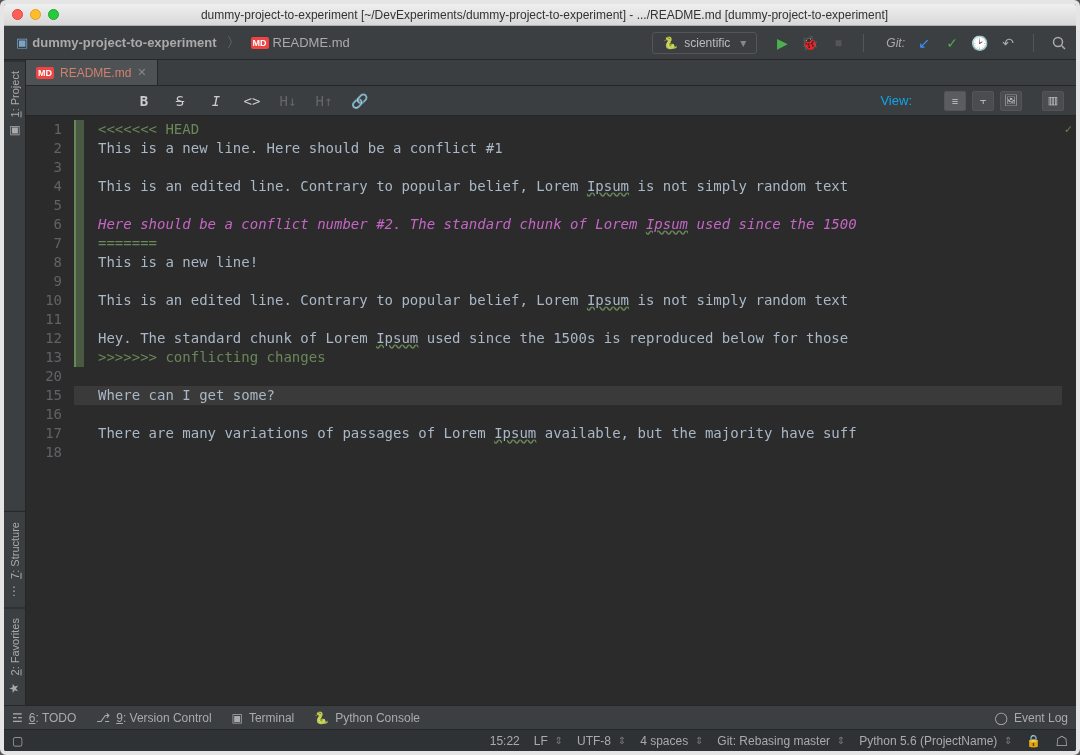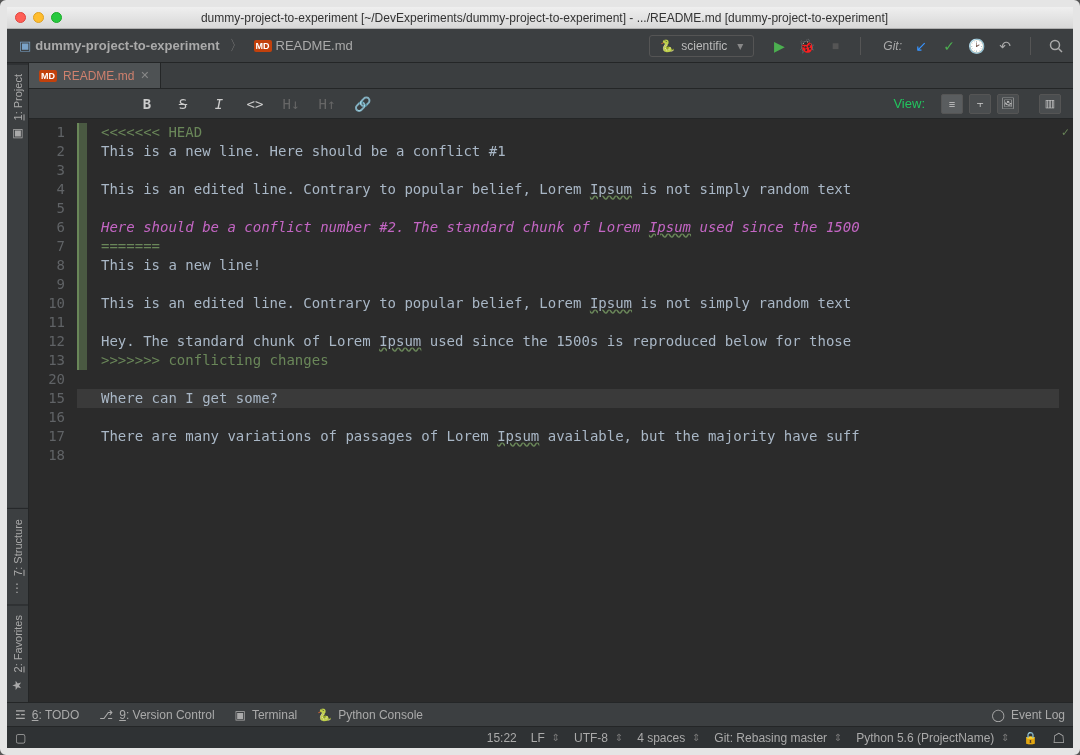--- a/index.html
+++ b/index.html
@@ -27,21 +27,21 @@
   body {
     margin: 0; padding: 0; width: 1080px; height: 755px;
     font-family: -apple-system, "Helvetica Neue", Arial, sans-serif;
     font-size: 12px; color: var(--text-main); background: #555;
     overflow: hidden; position: relative;
   }
   .window {
     position: absolute; inset: 0;
     display: flex; flex-direction: column;
     background: var(--bg-darker);
-    border: 7px solid #e5e5e5; border-radius: 6px; overflow: hidden;
+    border: 4px solid #e5e5e5; border-radius: 6px; overflow: hidden;
   }
   
   .titlebar {
     height: 22px; background: linear-gradient(#efefef,#d8d8d8);
     display: flex; align-items: center; padding: 0 8px;
     color: var(--text-title); font-size: 12px; flex-shrink: 0;
     border-bottom: 1px solid #b0b0b0;
   }
   .traffic { display: flex; gap: 7px; margin-right: 12px; }
   .dot { width: 11px; height: 11px; border-radius: 50%; }
@@ -86,27 +86,27 @@
   }
   .sidetab .vitem .u{text-decoration:underline;}
   .sidetab .ico{font-size:12px; transform: rotate(90deg);}
   .sidetab .spacer{flex:1;}
   .editor-area{flex:1; display:flex; flex-direction:column; min-width:0;}
   
   .tabs{height:26px; background:var(--bg-toolbar); display:flex; align-items:stretch; border-bottom:1px solid var(--border); flex-shrink:0;}
   .tab{display:flex; align-items:center; gap:6px; padding:0 10px; background:var(--tab-active); border-right:1px solid var(--border); font-size:12px;}
   .tab .fname{color:var(--tab-text);}
   .tab .close{color:#888; font-size:11px;}
-  .md-ico{font-size:9px; background:#c2410c; color:#fff; padding:1px 2px; border-radius:2px; font-weight:bold;}
+  .md-ico{font-size:9px; background:#ef4444; color:#fff; padding:1px 2px; border-radius:2px; font-weight:bold;}
   
   .md-toolbar{height:30px; background:var(--bg-toolbar); display:flex; align-items:center; padding:0 12px; gap:16px; border-bottom:1px solid var(--border); flex-shrink:0; color:#bbb;}
   .md-toolbar .tool{font-family: "Menlo","Consolas",monospace; font-size:14px; color:#ccc; width:20px; text-align:center;}
   .md-toolbar .tool.dim{color:#666;}
   .md-toolbar .tspacer{flex:1;}
-  .view-label{font-size:13px; color:#22c55e; margin-right:0;}
+  .view-label{font-size:13px; color:#0ea5e9; margin-right:16px;}
   .view-btns{display:flex; gap:6px;}
   .vbtn{width:22px; height:20px; display:flex; align-items:center; justify-content:center; background:#4a4d4f; border:1px solid #555; border-radius:2px; font-size:11px; color:#ccc;}
   .vbtn.active{background:#5a5d5f;}
   
   .editor{flex:1; display:flex; background:var(--bg-editor); min-height:0; position:relative; font-family:"Menlo","Consolas",monospace; font-size:14px; line-height:19px; overflow:hidden;}
   .gutter{width:48px; background:var(--bg-editor); text-align:right; color:#606366; padding:4px 12px 4px 0; user-select:none; flex-shrink:0;}
   .gutter .ln{height:19px;}
   .code{flex:1; padding:4px 0 4px 0; position:relative; overflow:hidden; white-space:nowrap;}
   .code .row{height:19px; padding-left:24px; position:relative;}
   .code .row.cur{background:var(--highlight-line);}

